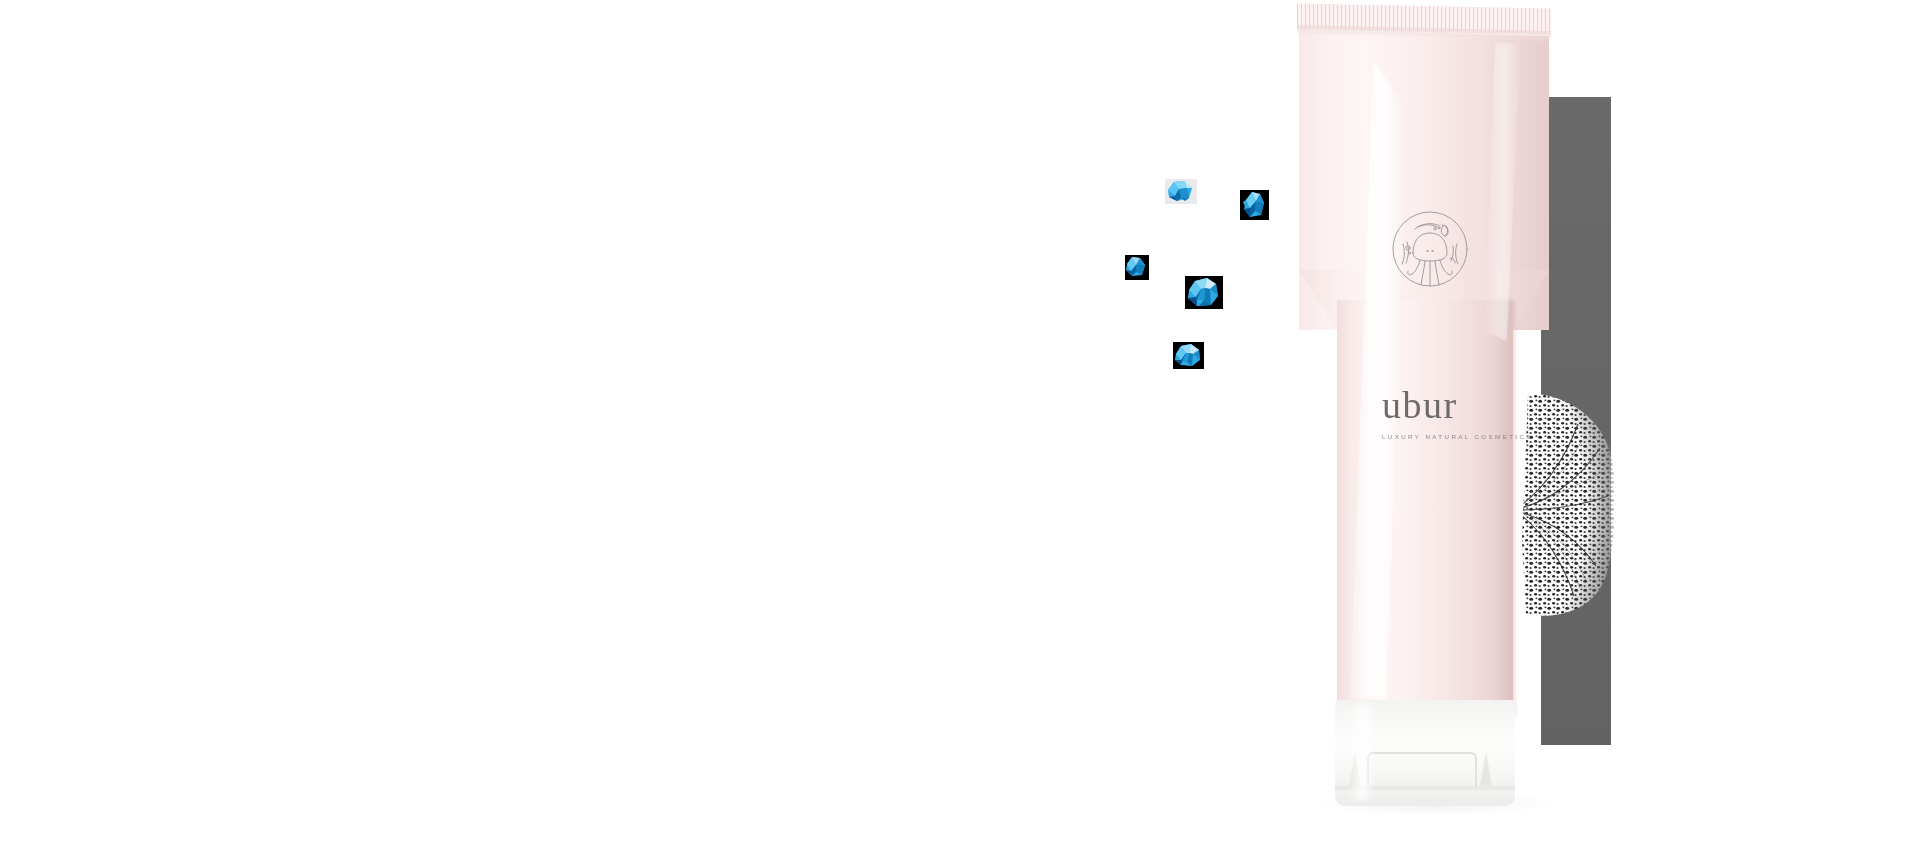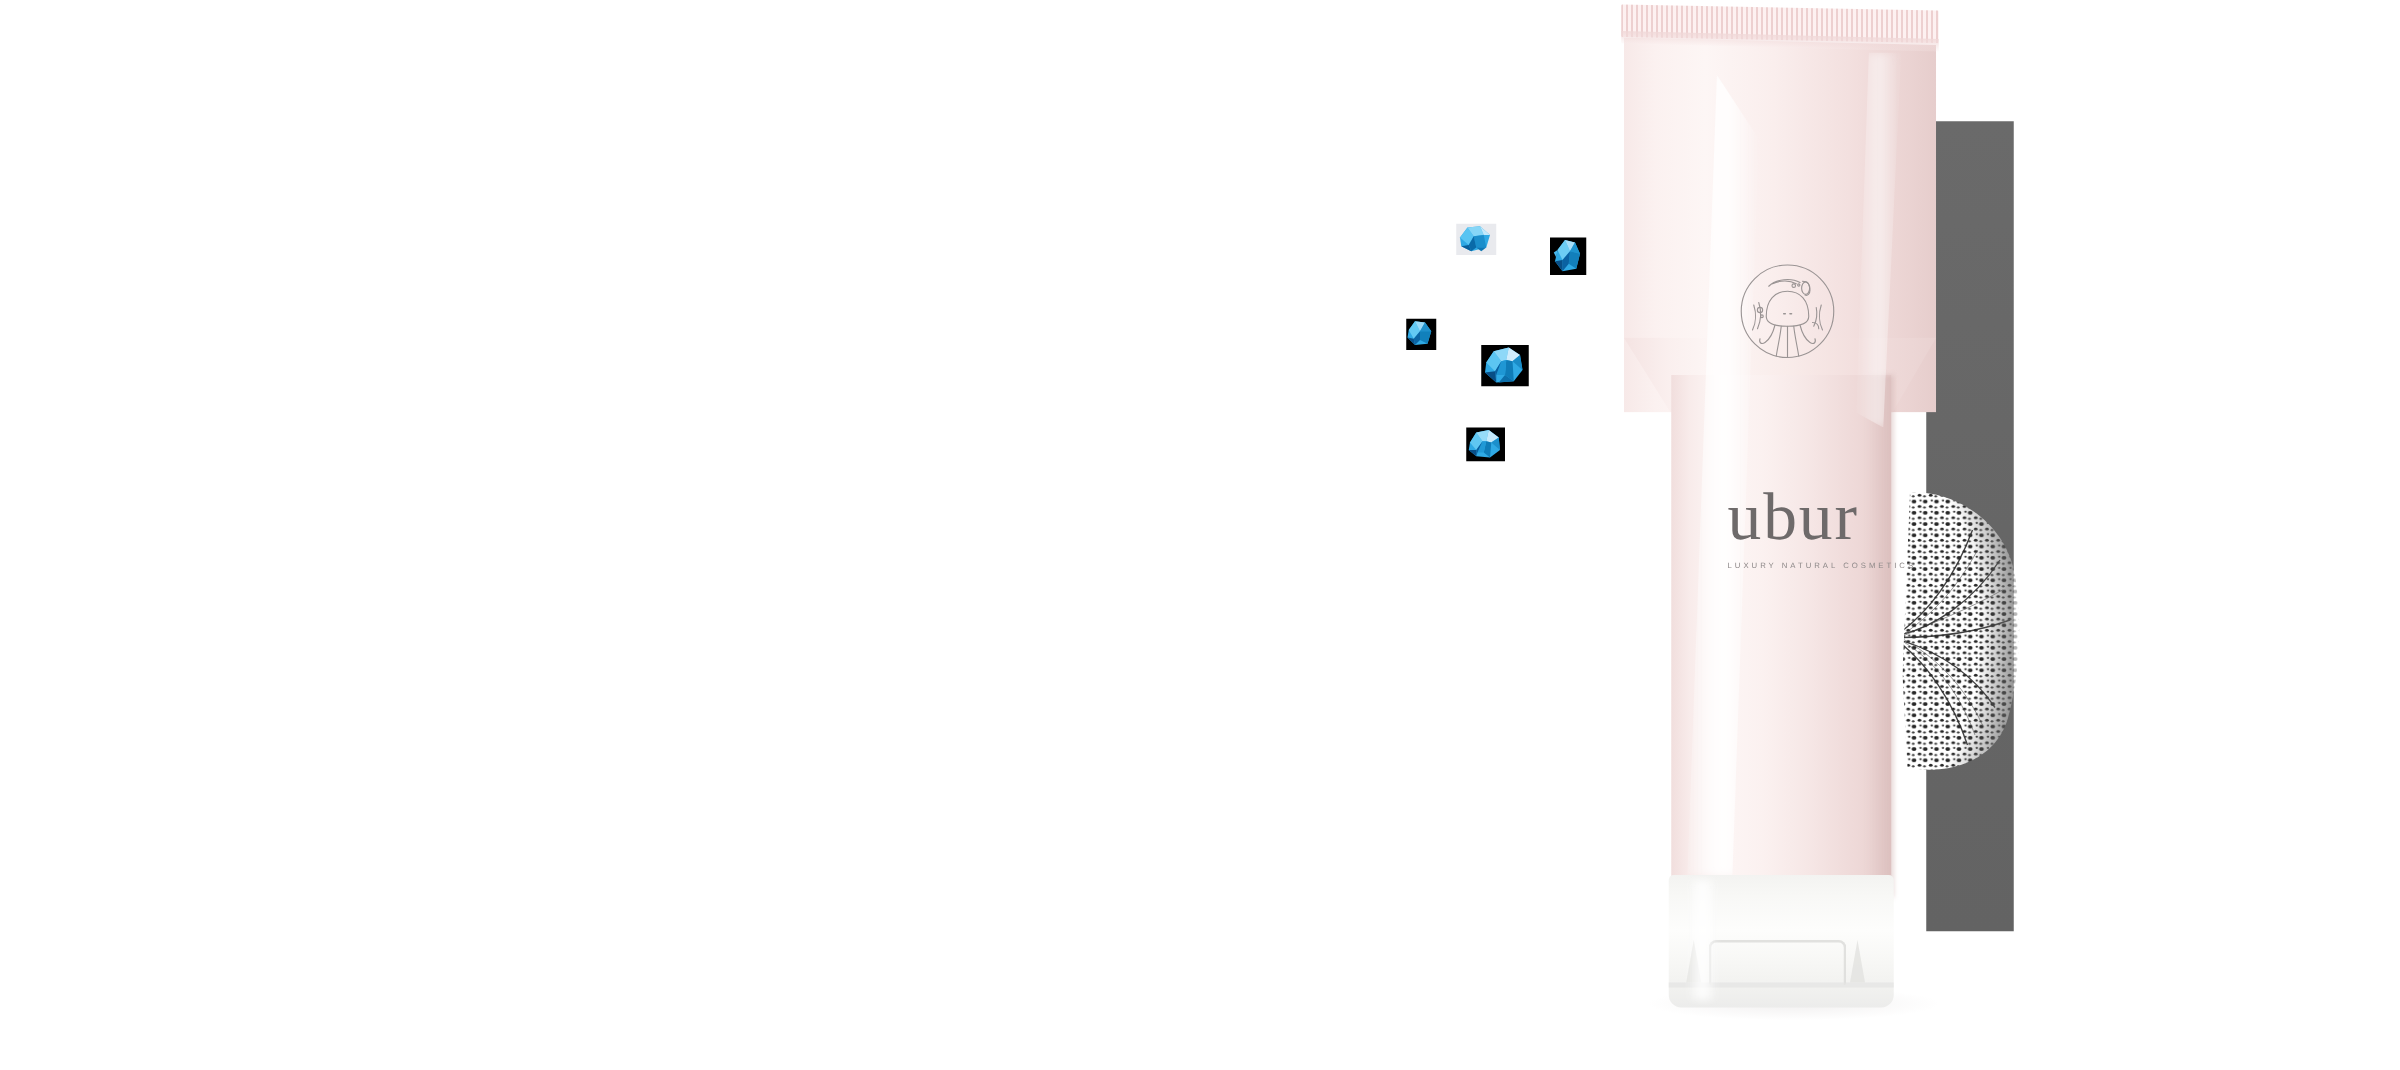--- a/index.html
+++ b/index.html
@@ -163,21 +163,21 @@
   }
   .logo-mark svg { display:block; }
 
   
   .wordmark {
     position:absolute; left:1382px; top:386px;
     width:170px; text-align:left;
   }
   .wordmark-name {
     font-family:"Liberation Serif", serif;
-    font-size:54px;
+    font-size:38px;
     font-weight:400;
     letter-spacing:1.5px;
     color:#6e6a6a;
     line-height:1;
   }
   .wordmark-tag {
     margin-top:9px;
     font-family:"Liberation Sans", sans-serif;
     font-size:6.2px;
     letter-spacing:2.4px;

